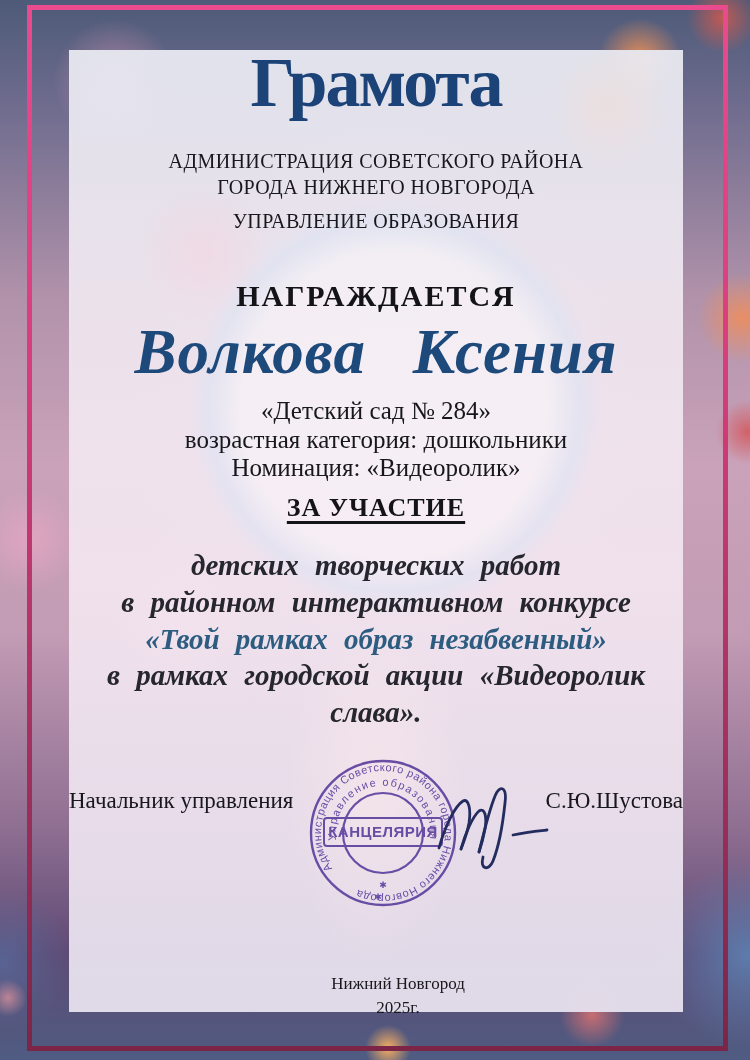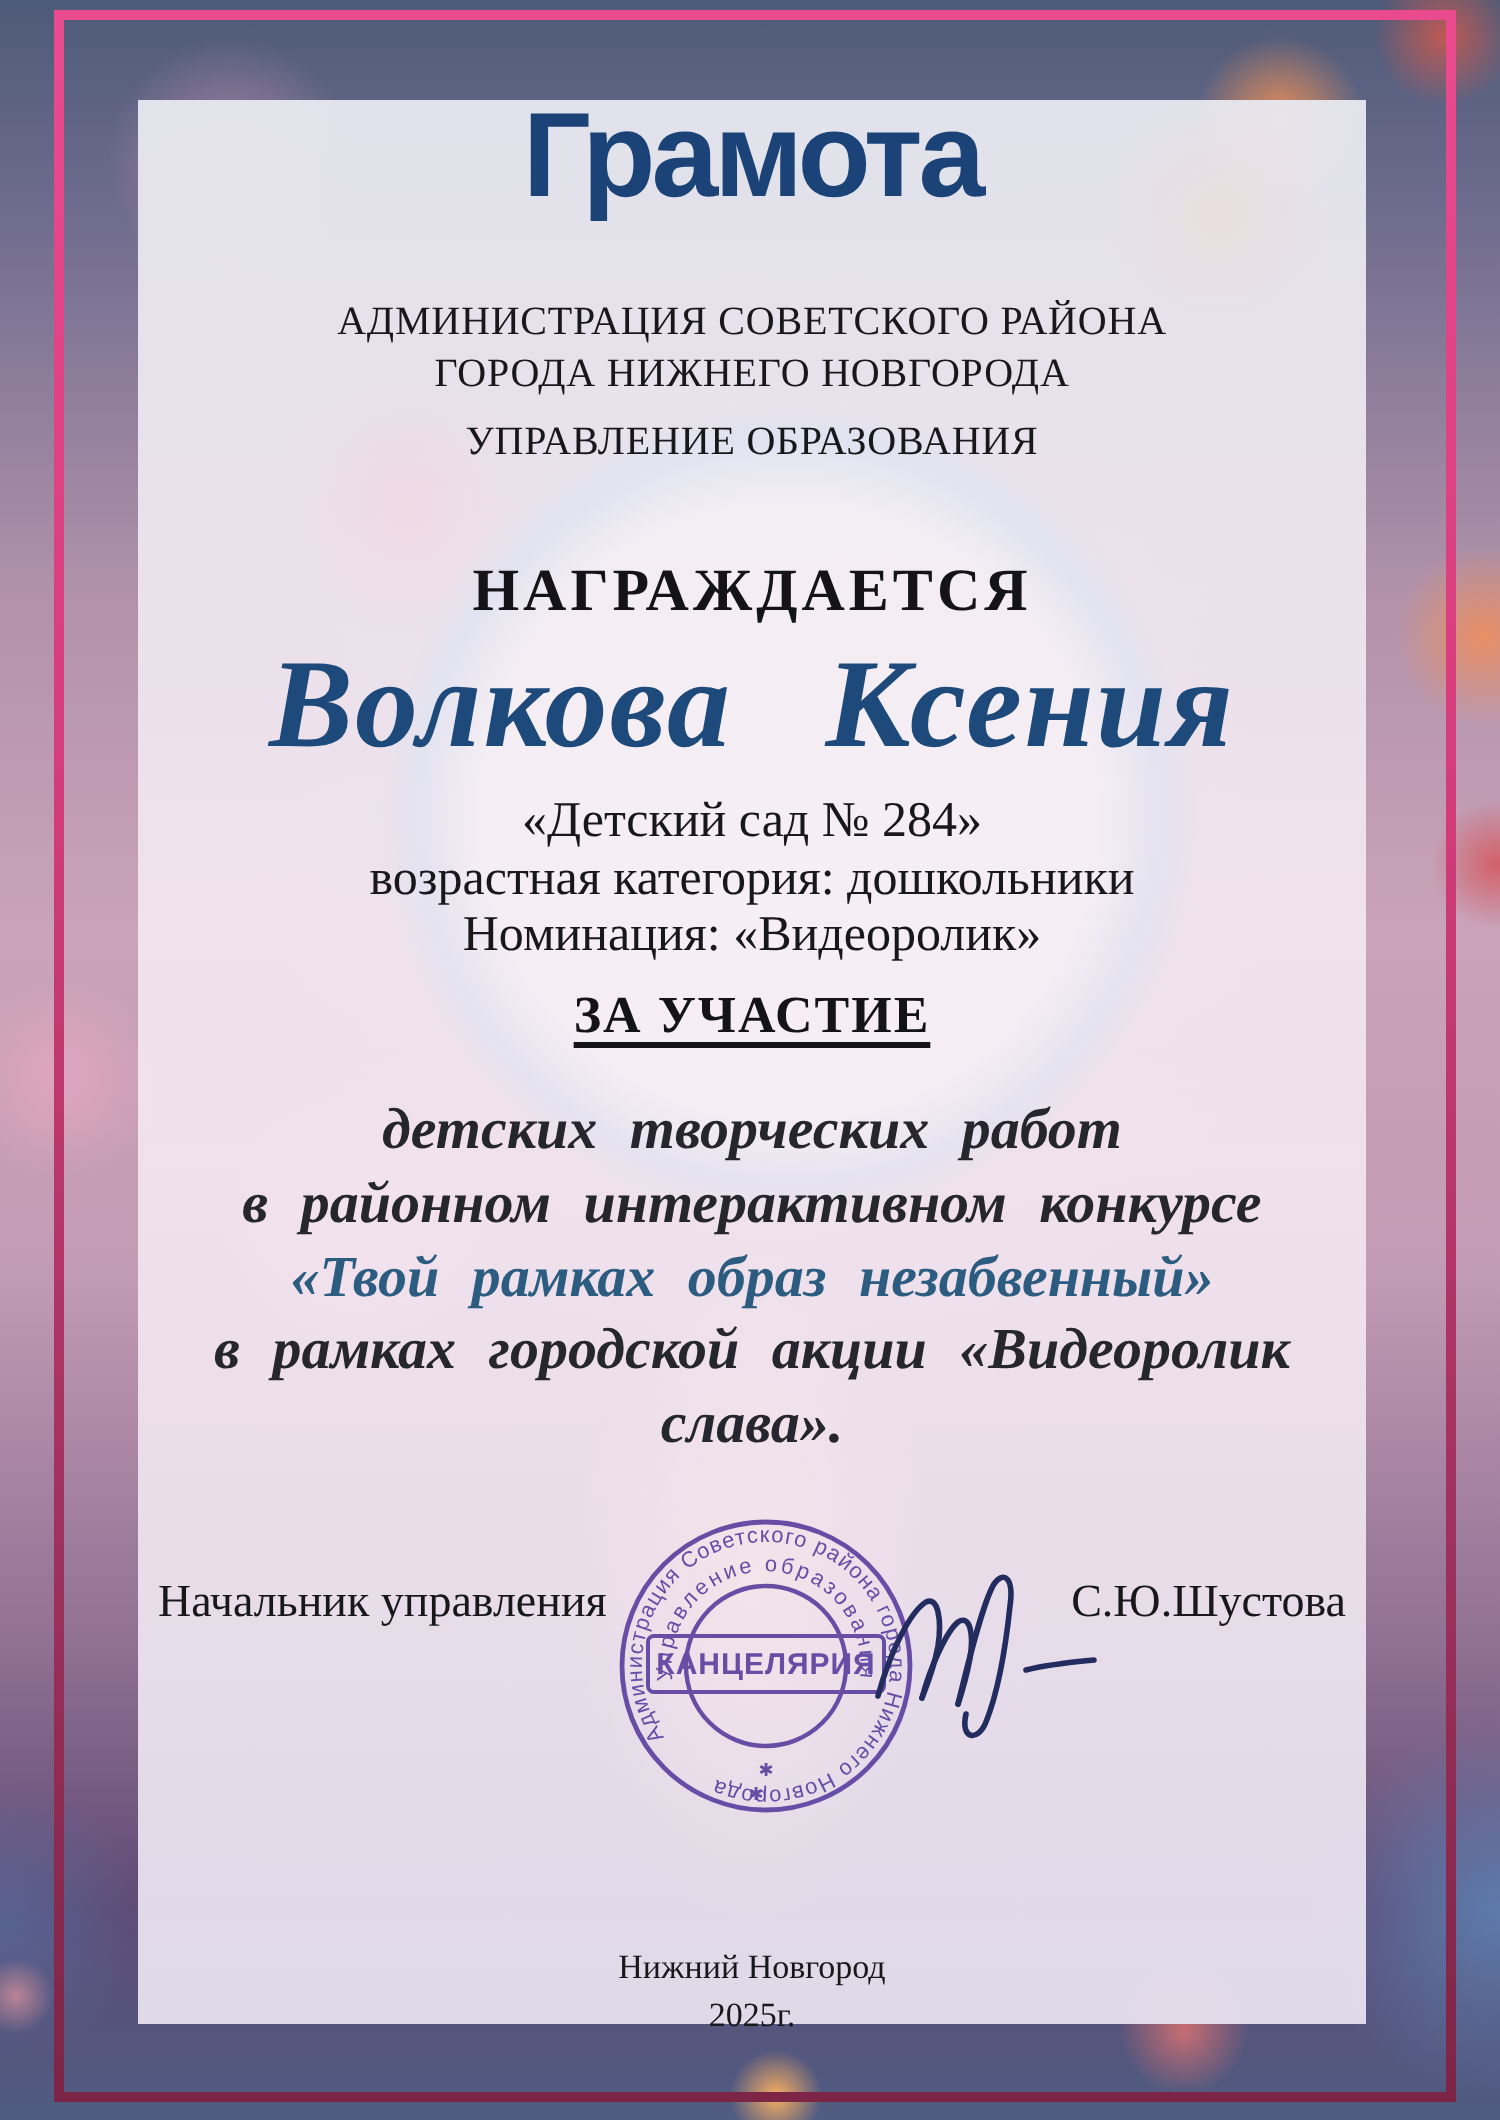--- a/index.html
+++ b/index.html
@@ -31,31 +31,31 @@
   .sheet{
     position:absolute;left:69px;top:50px;width:614px;height:962px;
     background:
       radial-gradient(circle 265px at 53% 37%, rgba(255,255,255,.40) 58%, rgba(214,228,246,.42) 70%, rgba(255,255,255,0) 78%),
       radial-gradient(ellipse 120px 230px at 50% 77%, rgba(255,236,236,.5), rgba(255,236,236,0) 75%),
       radial-gradient(circle 90px at 22% 21%, rgba(255,200,215,.30), rgba(255,200,215,0) 75%),
       radial-gradient(circle 80px at 88% 6%, rgba(255,215,190,.28), rgba(255,215,190,0) 75%),
       linear-gradient(180deg, rgba(232,233,241,.95) 0%, rgba(240,231,240,.93) 30%, rgba(243,230,240,.92) 55%, rgba(238,228,240,.93) 80%, rgba(231,225,238,.95) 100%);
   }
   .center{width:100%;text-align:center;position:absolute;left:0;}
-  .title{top:-4px;font-family:Liberation Sans, sans-serif;font-weight:bold;font-size:60px;line-height:1.05;letter-spacing:-2px;color:#1b4378;}
+  .title{top:-4px;font-family:Liberation Serif, serif;font-weight:bold;font-size:70px;line-height:1.05;letter-spacing:-2px;color:#1b4378;}
   .orgs{top:98px;font-size:20px;line-height:1.32;color:#17171c;letter-spacing:.4px;text-align:center;}
   .org3{margin-top:7px;}
   .awarded{top:229px;font-size:30px;font-weight:bold;letter-spacing:2px;color:#141418;}
   .name{top:266px;font-style:italic;font-weight:bold;font-size:63px;color:#1d4a7a;word-spacing:30px;letter-spacing:1px;}
   .details{top:347px;font-size:25px;line-height:1.14;color:#17171c;}
   .reason{top:443px;font-size:26px;font-weight:bold;letter-spacing:1px;color:#141418;text-decoration:underline;text-decoration-thickness:3px;text-underline-offset:5px;}
   .event{top:497px;font-style:italic;font-weight:600;font-size:29px;line-height:1.27;color:#26262e;word-spacing:9px;}
   .event .blue{color:#2c5d80;font-weight:bold;}
-  .signrow{top:738px;display:flex;justify-content:space-between;padding:0 10px;box-sizing:border-box;font-size:23px;color:#17171c;}
-  .footer{top:922px;font-size:17px;line-height:1.4;color:#17171c;}
+  .signrow{top:738px;display:flex;justify-content:space-between;padding:0 0;box-sizing:border-box;font-size:23px;color:#17171c;}
+  .footer{top:922px;font-size:17px;line-height:1.4;color:#17171c;padding-left:22px;}
   .stamp{position:absolute;left:229px;top:698px;width:170px;height:170px;opacity:.92;}
   .sig{position:absolute;left:360px;top:732px;width:150px;height:95px;}
 </style>
 </head>
 <body>
 
 <div class="frame"></div>
 
 <div class="sheet">
 

